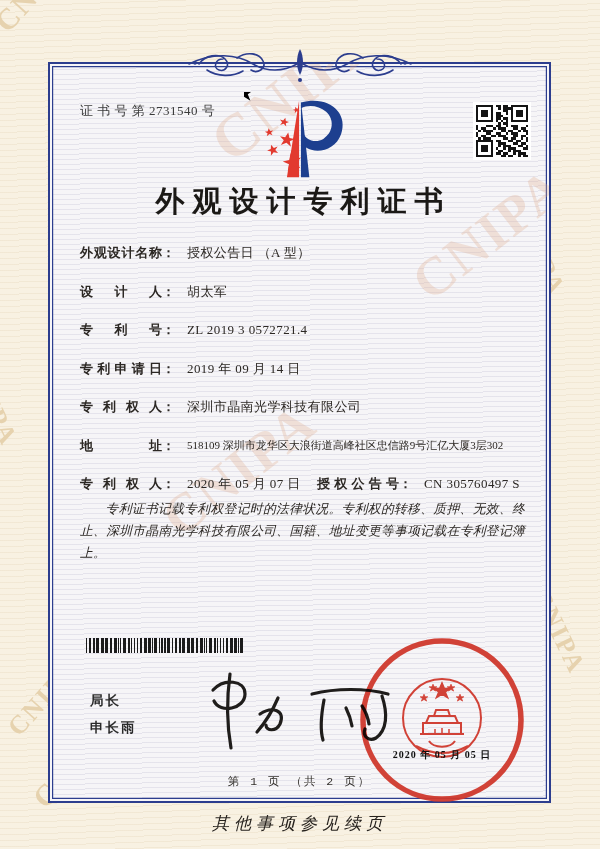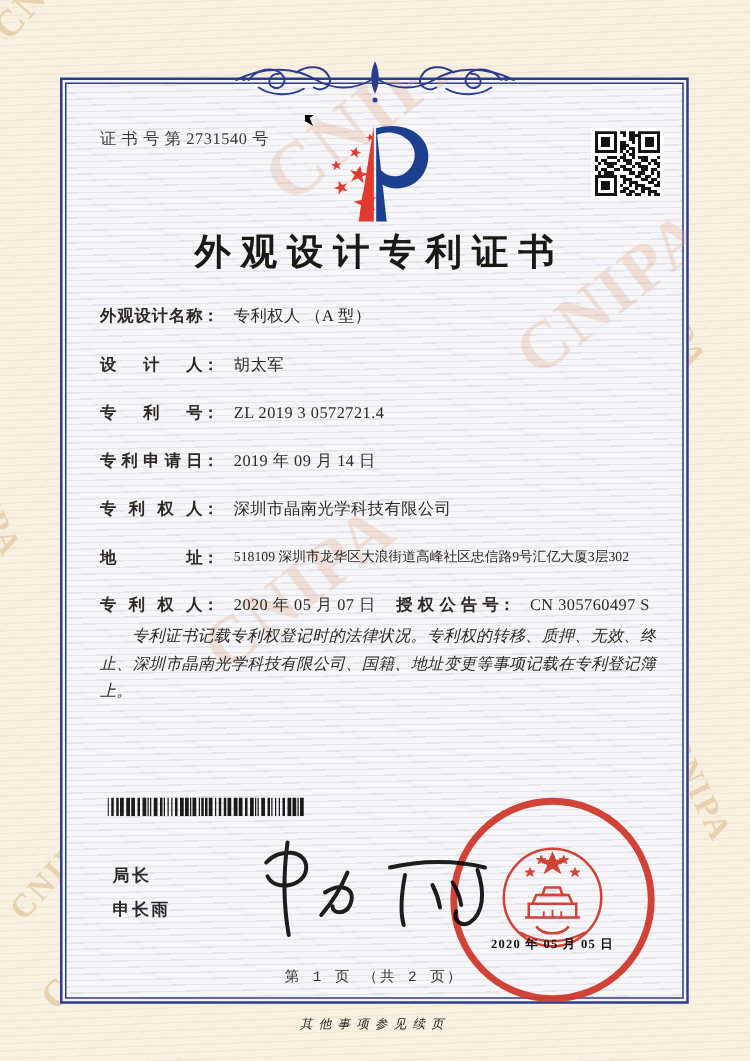--- a/index.html
+++ b/index.html
@@ -48,21 +48,21 @@
   .official{position:absolute;left:40px;top:628px;font-family:Liberation Mono, monospace;
             font-size:13.5px;font-weight:700;color:#2a2a2a;letter-spacing:2px;}
   .official div{margin-bottom:9px;}
   .signature{position:absolute;left:150px;top:604px;}
   .seal{position:absolute;left:306px;top:570px;mix-blend-mode:multiply;opacity:.95;}
   .seal-date{position:absolute;left:306px;top:684px;width:172px;text-align:center;
              font-weight:700;font-size:10px;letter-spacing:1px;color:#101010;z-index:4;}
   .page-footer{position:absolute;left:0;right:0;top:710px;text-align:center;
                font-size:11.5px;letter-spacing:2px;color:#33302c;font-family:Liberation Mono, monospace;}
   .continuation{position:absolute;left:0;right:0;top:812px;text-align:center;z-index:2;
-                font-size:10px;font-style:italic;letter-spacing:5px;color:#26221e;}
+                font-size:17px;font-style:italic;letter-spacing:5px;color:#26221e;}
 </style>
 </head>
 <body>
 
 <div class="page">
 
   <div id="wm-page">
       <span class="wm" style="left: -12px; top: 16px; font-size: 30px; transform: rotate(-48deg);">CNIPA</span>
       <span class="wm" style="left: 532px; top: 206px; font-size: 26px; transform: rotate(64deg);">CNIPA</span>
       <span class="wm" style="left: -16px; top: 356px; font-size: 26px; transform: rotate(64deg);">CNIPA</span>
@@ -355,21 +355,21 @@
           </svg>
       </div>
 
       <h1 class="title">外观设计专利证书</h1>
 
       <div class="fields" id="fields">
           <div class="field-row">
             <span class="pair">
               <span class="flabel">外观设计名称</span>
               <span class="fcolon">：</span>
-              <span class="fvalue">专利权人 （A 型）</span>
+              <span class="fvalue">授权公告日 （A 型）</span>
             </span>
           </div>
           <div class="field-row">
             <span class="pair">
               <span class="flabel">设计人</span>
               <span class="fcolon">：</span>
               <span class="fvalue">胡太军</span>
             </span>
           </div>
           <div class="field-row">

